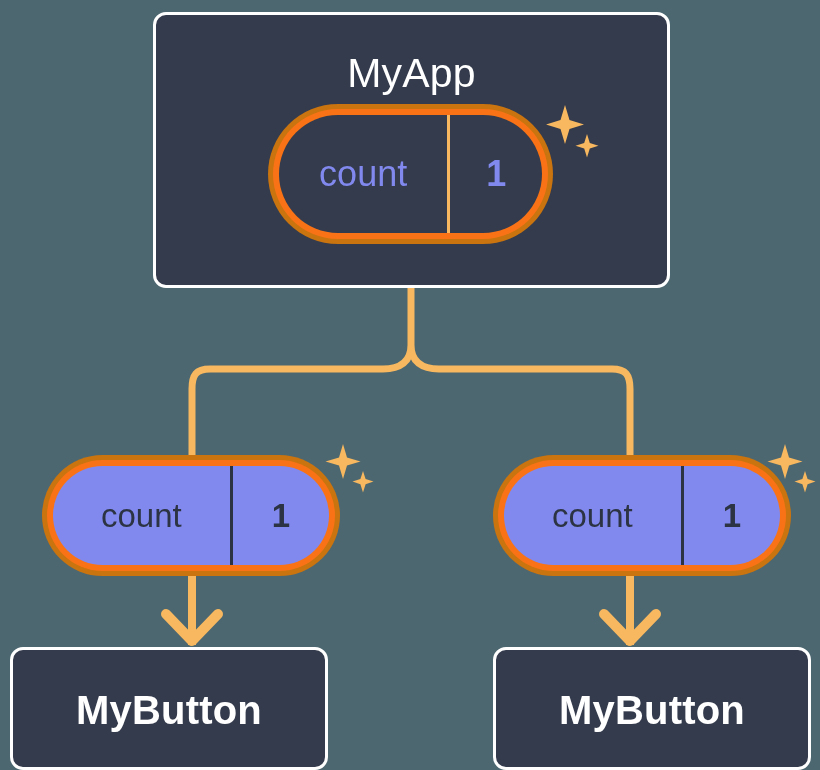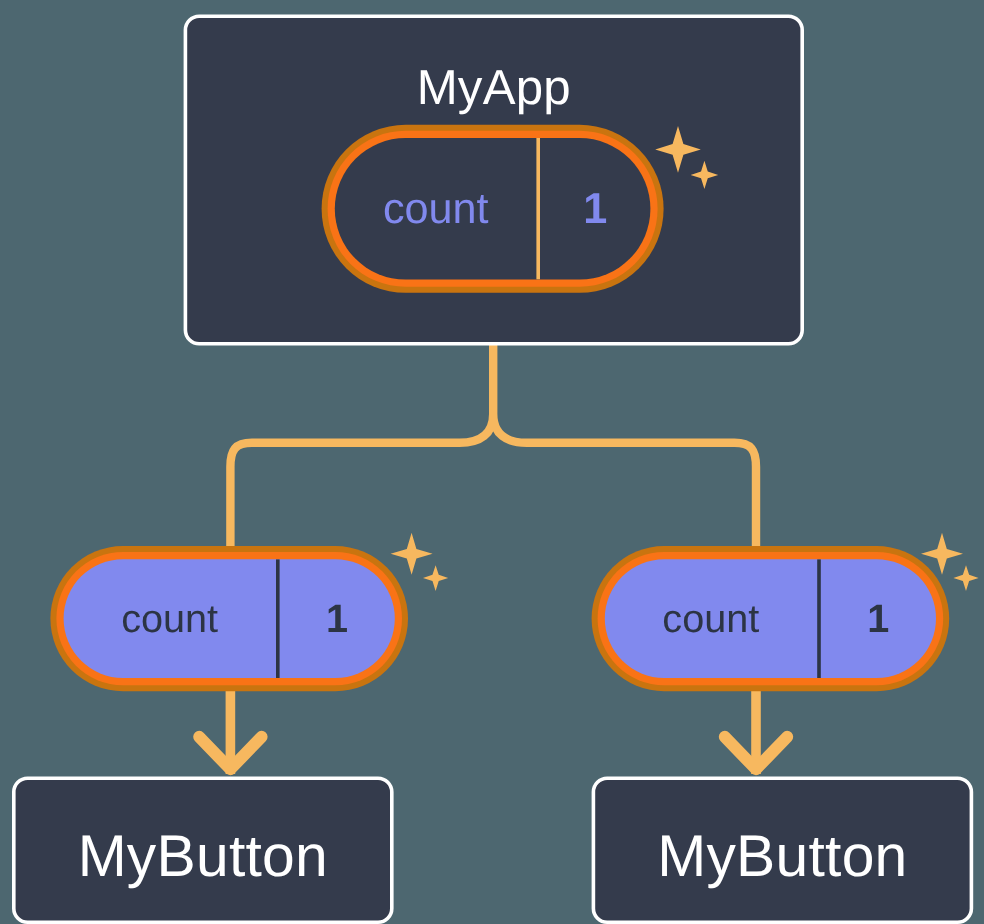--- a/index.html
+++ b/index.html
@@ -45,21 +45,21 @@
     width: 100%;
     text-align: center;
     color: #ffffff;
     font-size: 41px;
     font-weight: 400;
     letter-spacing: 0.2px;
     line-height: 1;
   }
   #myapp-box .comp-title { top: 38px; }
   #btn-left .comp-title,
-  #btn-right .comp-title { top: 40px; font-size: 49px; }
+  #btn-right .comp-title { top: 40px; font-size: 40px; font-weight: bold; }
 
   
   .pill {
     position: absolute;
     box-sizing: border-box;
     display: flex;
     align-items: stretch;
     border-radius: 999px;
     z-index: 3;
     background: #c9740f;

